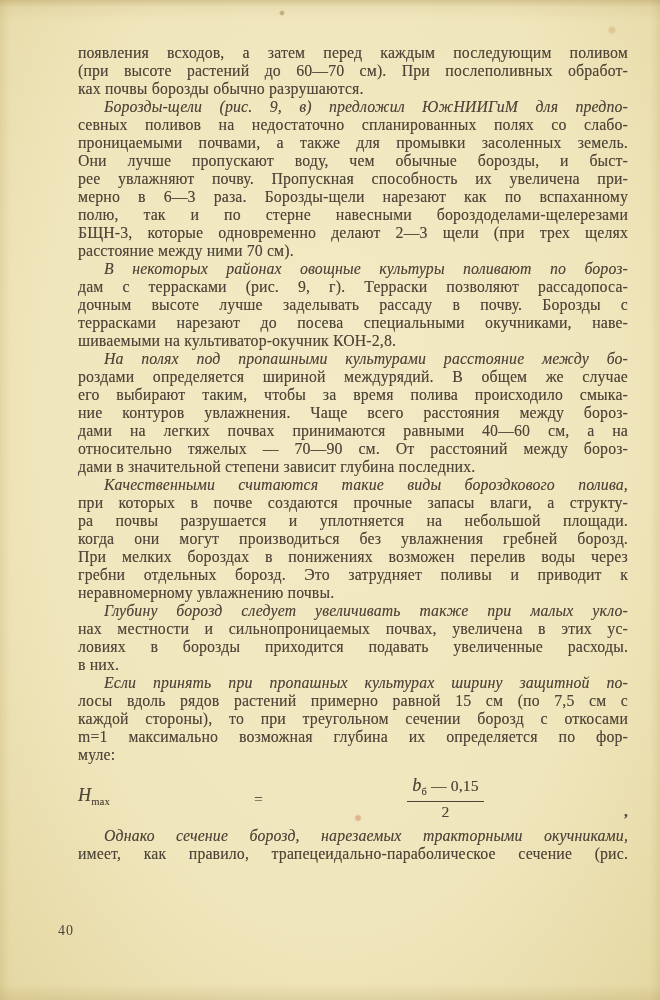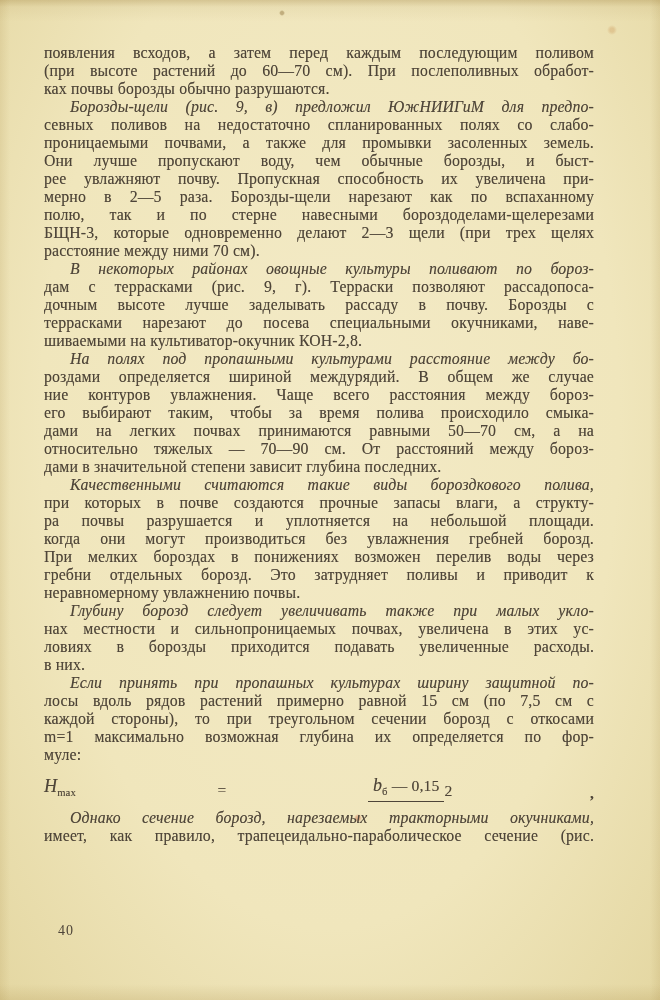--- a/index.html
+++ b/index.html
@@ -23,21 +23,21 @@
       radial-gradient(circle at 282px 13px, rgba(140,110,55,.45) 0 1.5px, rgba(140,110,55,0) 3px),
       radial-gradient(circle at 612px 30px, rgba(190,120,50,.25) 0 2px, rgba(190,120,50,0) 5px),
       linear-gradient(180deg, rgba(150,118,48,.30) 0px, rgba(150,118,48,.08) 7px, rgba(150,118,48,0) 22px),
       linear-gradient(0deg, rgba(160,130,60,.18) 0px, rgba(160,130,60,0) 16px),
       linear-gradient(90deg, rgba(160,130,60,.14) 0px, rgba(160,130,60,0) 10px),
       linear-gradient(270deg, rgba(160,130,60,.14) 0px, rgba(160,130,60,0) 10px),
       radial-gradient(ellipse at 50% 42%, #f3eac6 0%, var(--paper) 62%, var(--paper-dark) 100%);
   }
   .text-block{
     position:absolute;
-    left:44px;top:44px;width:550px;
+    left:78px;top:44px;width:550px;
     font-size:15.7px;
     line-height:18px;
     letter-spacing:.2px;
     text-shadow:.2px .2px .35px rgba(72,60,42,.45);
   }
   .para{margin:0;}
   .line{
     height:18px;
     overflow:hidden;
     text-align:justify;
@@ -50,21 +50,21 @@
   .formula{
     display:flex;
     justify-content:space-between;
     align-items:center;
     margin:13px 0 7px 0;
     font-size:15.5px;
   }
   .formula .var{font-style:italic;font-size:18px;}
   .formula sub, .note sub{font-size:10.5px;}
   .formula .eq{margin:0 8px;}
-  .frac{display:inline-flex;flex-direction:row;align-items:center;line-height:17px;}
+  .frac{display:inline-flex;flex-direction:column;align-items:center;line-height:17px;}
   .frac .num{padding:0 5px 1px 5px;border-bottom:1.3px solid var(--ink);}
   .frac .num .var, .note .var{font-style:italic;}
   .frac .den{padding-top:1px;}
   .formula .comma{align-self:flex-end;margin-left:4px;font-weight:bold;}
   .note{
     font-size:13.5px;
     line-height:17px;
     margin-left:-17px;
     margin-bottom:9px;
   }
@@ -86,38 +86,38 @@
           <div class="line">появления всходов, а затем перед каждым последующим поливом</div>
           <div class="line">(при высоте растений до 60—70 см). При послеполивных обработ-</div>
           <div class="line last">ках почвы борозды обычно разрушаются.</div>
         </div>
         <div class="para">
           <div class="line indent">Борозды-щели (рис. 9, в) предложил ЮжНИИГиМ для предпо-</div>
           <div class="line">севных поливов на недостаточно спланированных полях со слабо-</div>
           <div class="line">проницаемыми почвами, а также для промывки засоленных земель.</div>
           <div class="line">Они лучше пропускают воду, чем обычные борозды, и быст-</div>
           <div class="line">рее увлажняют почву. Пропускная способность их увеличена при-</div>
-          <div class="line">мерно в 2—5 раза. Борозды-щели нарезают как по вспаханному</div>
+          <div class="line">мерно в 6—3 раза. Борозды-щели нарезают как по вспаханному</div>
           <div class="line">полю, так и по стерне навесными бороздоделами-щелерезами</div>
           <div class="line">БЩН-3, которые одновременно делают 2—3 щели (при трех щелях</div>
           <div class="line last">расстояние между ними 70 см).</div>
         </div>
         <div class="para">
           <div class="line indent">В некоторых районах овощные культуры поливают по бороз-</div>
           <div class="line">дам с террасками (рис. 9, г). Терраски позволяют рассадопоса-</div>
           <div class="line">дочным высоте лучше заделывать рассаду в почву. Борозды с</div>
           <div class="line">террасками нарезают до посева специальными окучниками, наве-</div>
           <div class="line last">шиваемыми на культиватор-окучник КОН-2,8.</div>
         </div>
         <div class="para">
           <div class="line indent">На полях под пропашными культурами расстояние между бо-</div>
           <div class="line">роздами определяется шириной междурядий. В общем же случае</div>
+          <div class="line">его выбирают таким, чтобы за время полива происходило смыка-</div>
           <div class="line">ние контуров увлажнения. Чаще всего расстояния между бороз-</div>
-          <div class="line">его выбирают таким, чтобы за время полива происходило смыка-</div>
-          <div class="line">дами на легких почвах принимаются равными 50—70 см, а на</div>
+          <div class="line">дами на легких почвах принимаются равными 40—60 см, а на</div>
           <div class="line">относительно тяжелых — 70—90 см. От расстояний между бороз-</div>
           <div class="line last">дами в значительной степени зависит глубина последних.</div>
         </div>
         <div class="para">
           <div class="line indent">Качественными считаются такие виды бороздкового полива,</div>
           <div class="line">при которых в почве создаются прочные запасы влаги, а структу-</div>
           <div class="line">ра почвы разрушается и уплотняется на небольшой площади.</div>
           <div class="line">когда они могут производиться без увлажнения гребней борозд.</div>
           <div class="line">При мелких бороздах в понижениях возможен перелив воды через</div>
           <div class="line">гребни отдельных борозд. Это затрудняет поливы и приводит к</div>

